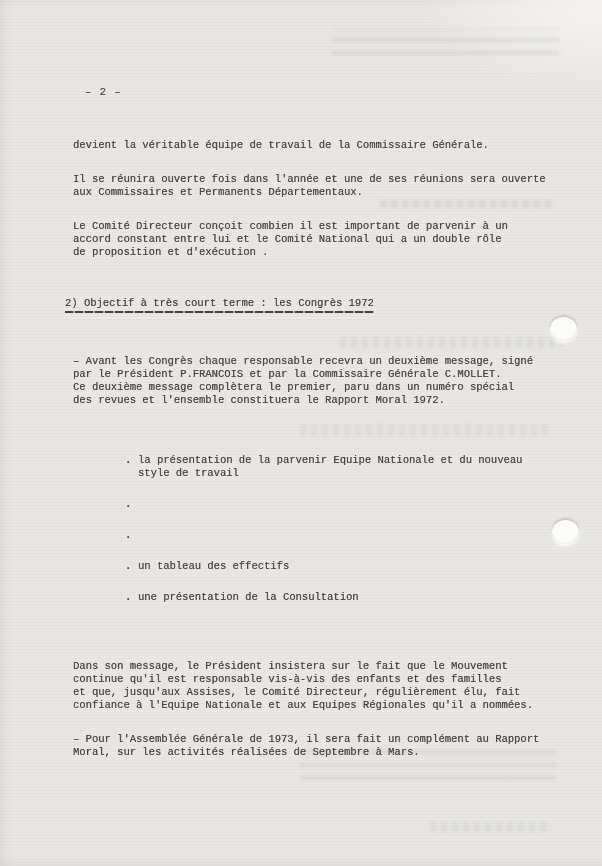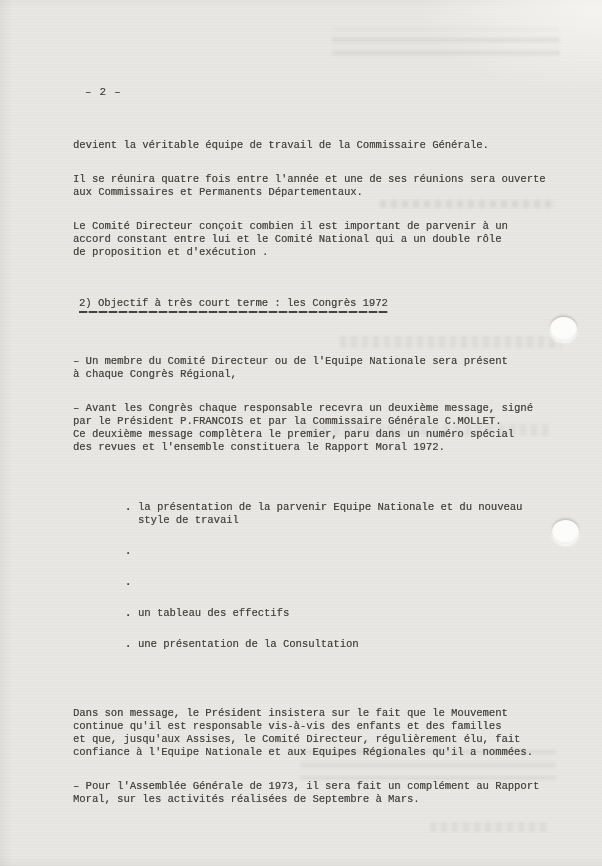--- a/index.html
+++ b/index.html
@@ -24,21 +24,21 @@
     position: absolute;
     left: 65px; top: 60px; right: 54px;
     font-size: 10.5px;
     line-height: 13px;
     white-space: pre-line;
     text-shadow: 0.3px 0.2px 0.3px rgba(69,66,61,0.55);
   }
   .pagenum { margin: 0 0 14px 20px; letter-spacing: 1px; }
   p { margin: 0 0 8px 8px; }
   p.gap-lg { margin-bottom: 12px; }
-  .heading { margin: 0 0 16px 14px; }
+  .heading { margin: 0 0 16px 0; }
   .heading > span {
     display: inline-block;
     padding-bottom: 3px;
     background-image: repeating-linear-gradient(90deg, #45433f 0 8px, rgba(69,67,63,0.35) 8px 10px);
     background-size: 100% 2px;
     background-repeat: no-repeat;
     background-position: 0 100%;
   }
   .bullets { margin: 0 0 12px 0; }
   .bullet { display: flex; margin: 0 0 5px 0; padding-left: 60px; }
@@ -85,30 +85,28 @@
   <div class="smudge s6"></div>
 
   <div class="hole hole-1"></div>
   <div class="hole hole-2"></div>
 
   <div class="content">
 
     <div class="pagenum">– 2 –</div>
 
     <p>devient la véritable équipe de travail de la Commissaire Générale.</p>
-    <p>Il se réunira quatre fois entre l'année et une de ses réunions sera ouverte
+    <p>Il se réunira ouverte fois dans l'année et une de ses réunions sera ouverte
 aux Commissaires et Permanents Départementaux.</p>
     <p class="gap-lg">Le Comité Directeur conçoit combien il est important de parvenir à un
 accord constant entre lui et le Comité National qui a un double rôle
 de proposition et d'exécution .</p>
 
     <div class="heading"><span>2) Objectif à très court terme : les Congrès 1972</span></div>
 
-    <p>– Un membre du Comité Directeur ou de l'Equipe Nationale sera présent
-à chaque Congrès Régional,</p>
     <p>– Avant les Congrès chaque responsable recevra un deuxième message, signé
 par le Président P.FRANCOIS et par la Commissaire Générale C.MOLLET.
 Ce deuxième message complètera le premier, paru dans un numéro spécial
 des revues et l'ensemble constituera le Rapport Moral 1972.</p>
 
     <div class="bullets">
       <div class="bullet">
         <span class="dot">.</span>
         <span class="txt">la présentation de la parvenir Equipe Nationale et du nouveau
 style de travail</span>

